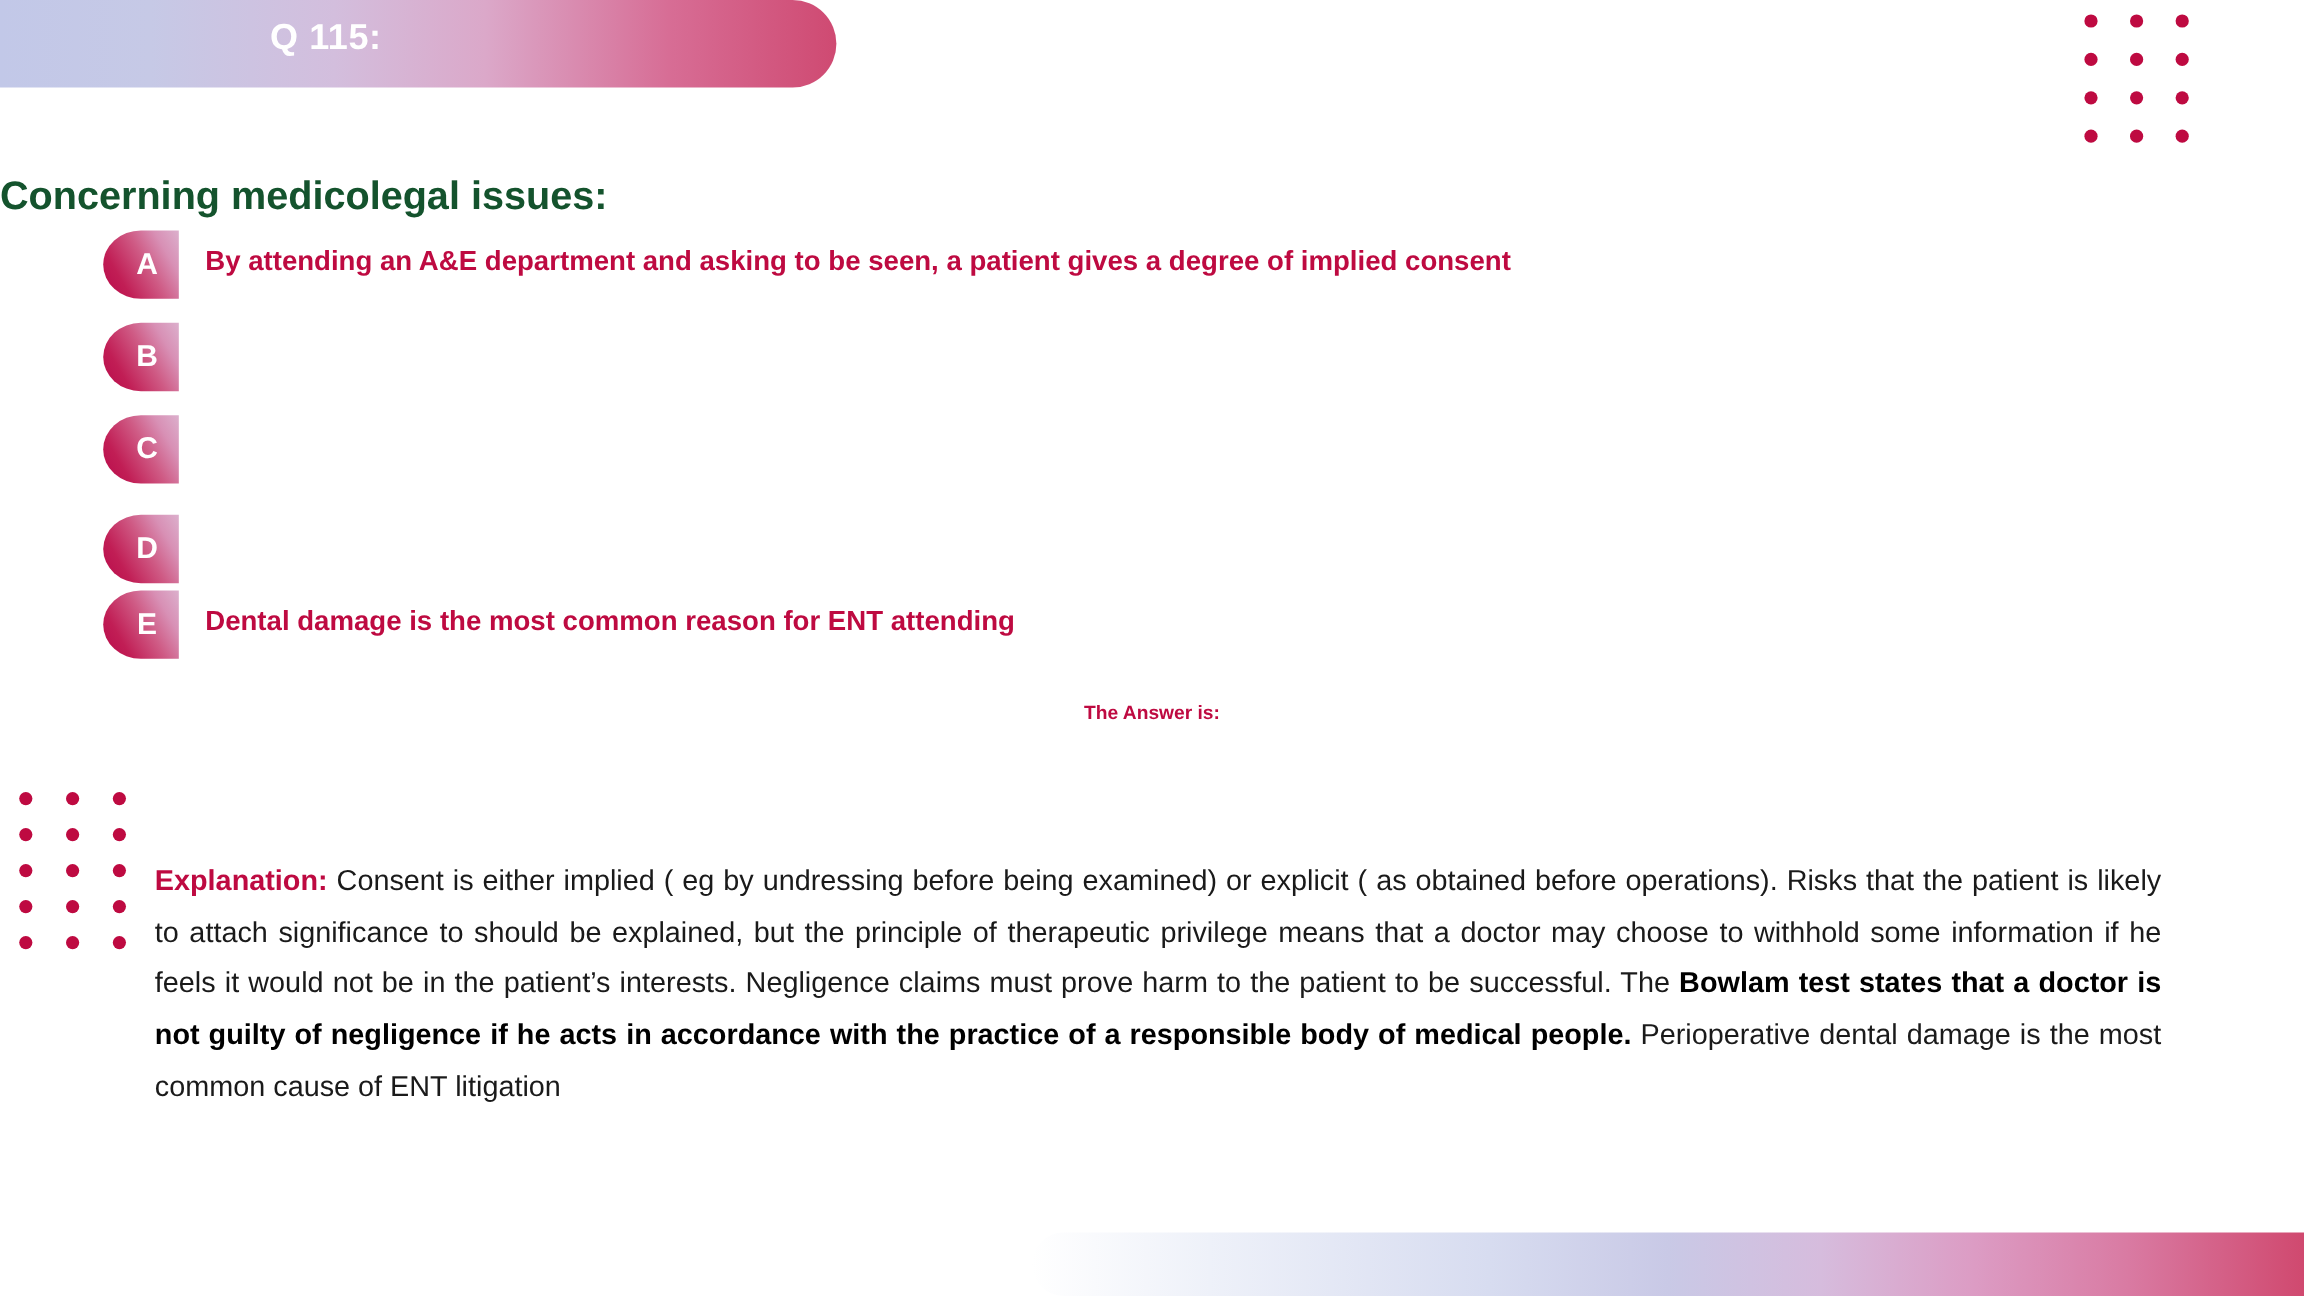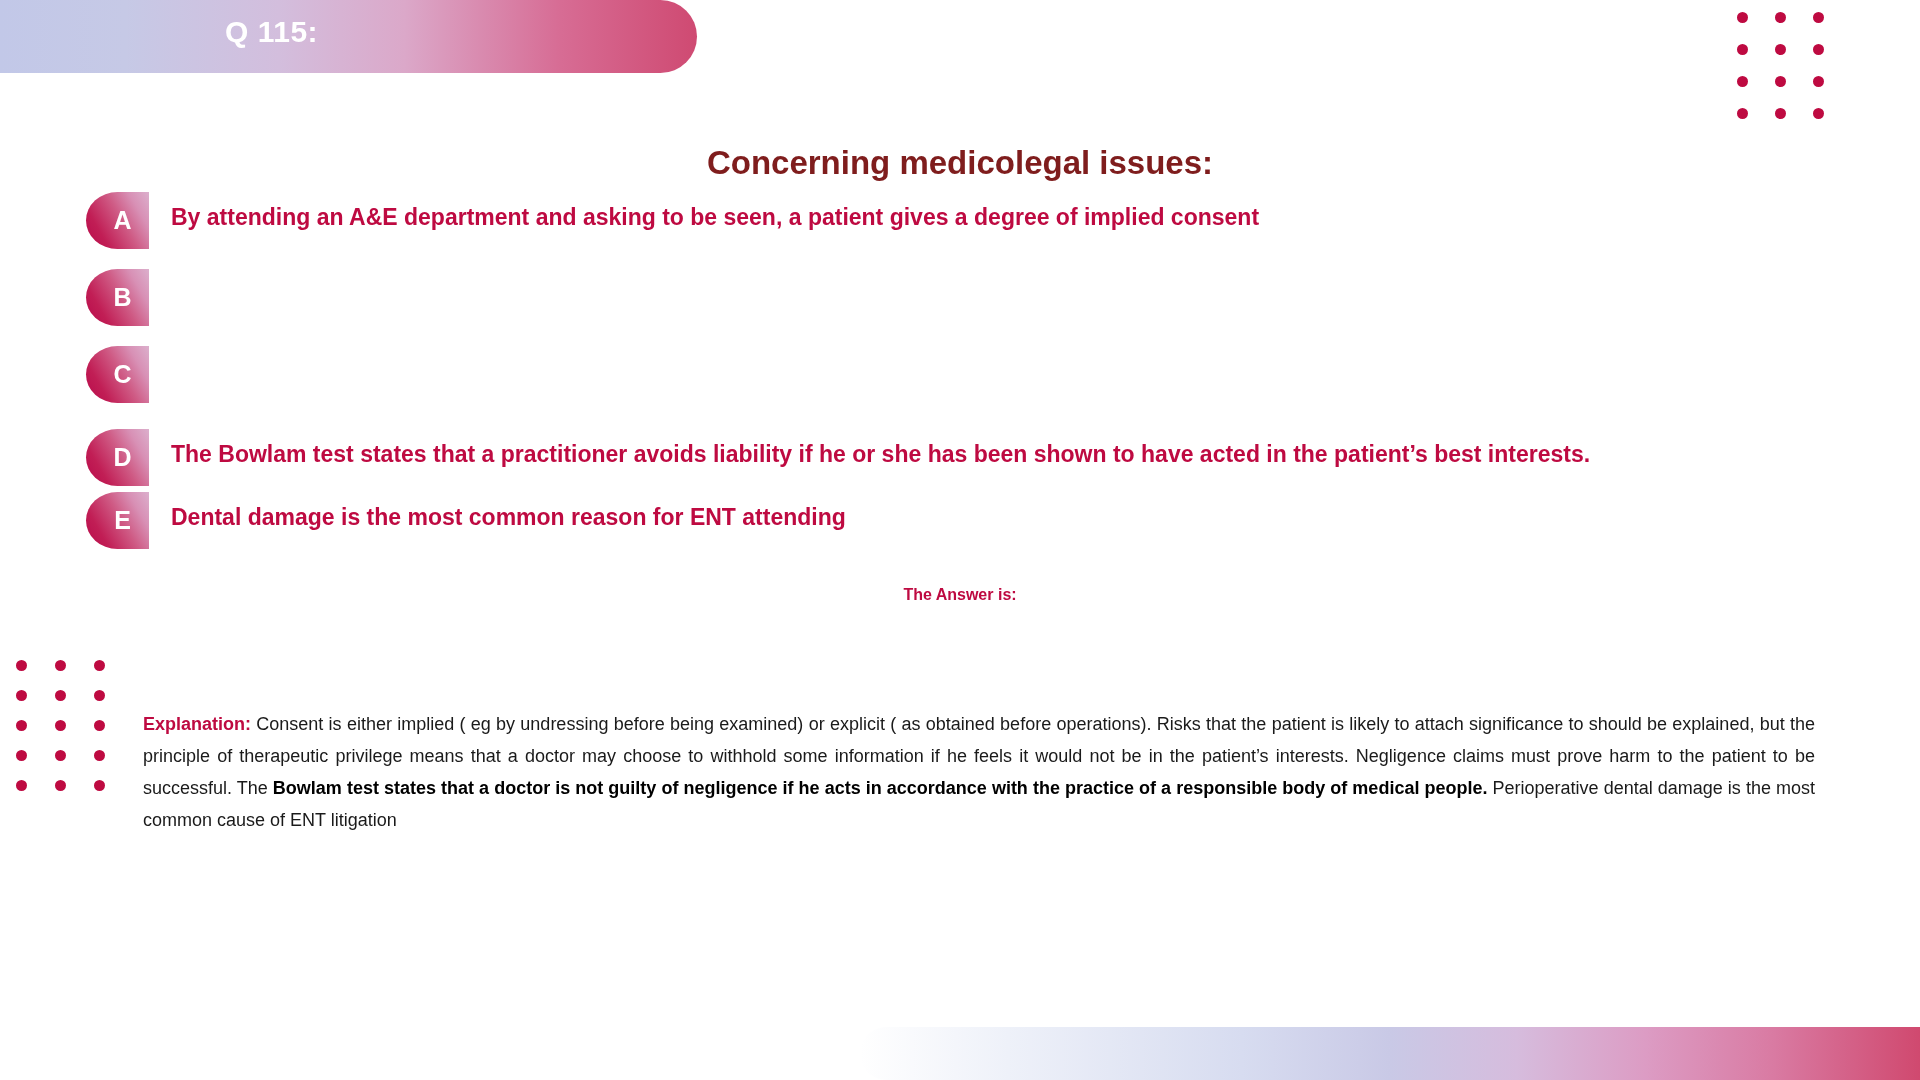--- a/index.html
+++ b/index.html
@@ -63,24 +63,24 @@
     grid-template-rows: repeat(5, 11px);
     gap: 19px 28px;
   }
 
   
   .question-title {
     position: absolute;
     left: 0;
     right: 0;
     top: 122px;
-    text-align: center;
+    text-align: left;
     font-size: 33px;
     font-weight: bold;
-    color: #7f1d1d;
+    color: #14532d;
   }
 
   
   .options {
     position: absolute;
     left: 86px;
     top: 192px;
     width: 1760px;
   }
   .option-row {
@@ -134,24 +134,24 @@
   .answer-value {
     font-size: 24px;
     font-weight: bold;
     color: #be0a41;
     line-height: 1.5;
   }
 
   
   .explanation {
     position: absolute;
-    left: 143px;
+    left: 129px;
     top: 690px;
     width: 1672px;
-    font-size: 18px;
+    font-size: 24px;
     color: #1a1a1a;
     line-height: 1.78;
     text-align: justify;
   }
   .explanation .exp-label {
     font-weight: bold;
     color: #be0a41;
   }
   .explanation .exp-bold {
     font-weight: bold;
@@ -204,21 +204,20 @@
   <div class="option-row">
     <div class="option-badge">B</div>
   </div>
 
   <div class="option-row spaced">
     <div class="option-badge">C</div>
   </div>
 
   <div class="option-row tight">
     <div class="option-badge">D</div>
-    <div class="option-text">The Bowlam test states that a practitioner avoids liability if he or she has been shown to have acted in the patient’s best interests.</div>
   </div>
 
   <div class="option-row">
     <div class="option-badge">E</div>
     <div class="option-text">Dental damage is the most common reason for ENT attending</div>
   </div>
 
 </div>
 
 <div class="answer-block">

